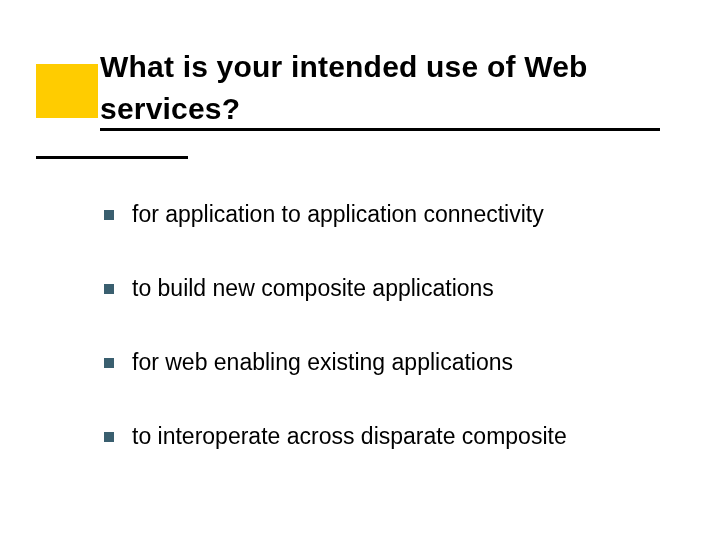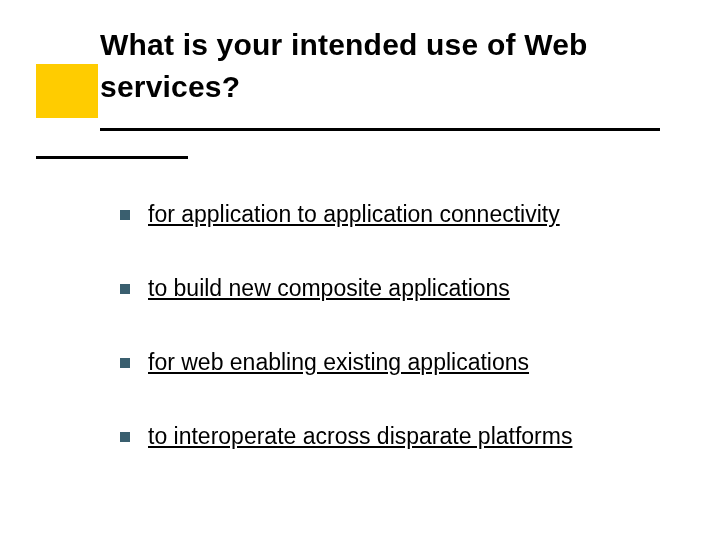--- a/index.html
+++ b/index.html
@@ -21,21 +21,21 @@
     position: absolute;
     left: 36px;
     top: 64px;
     width: 62px;
     height: 54px;
     background: #ffcc00;
   }
   .title {
     position: absolute;
     left: 100px;
-    top: 24px;
+    top: 46px;
     width: 560px;
     font-size: 30px;
     font-weight: bold;
     line-height: 1.4;
     letter-spacing: 0.2px;
   }
   .underline-long {
     position: absolute;
     left: 100px;
     top: 128px;
@@ -46,24 +46,23 @@
   .underline-short {
     position: absolute;
     left: 36px;
     top: 156px;
     width: 152px;
     height: 3px;
     background: #000000;
   }
   .content {
     position: absolute;
-    left: 120px;
+    left: 104px;
     top: 200px;
     width: 540px;
-    text-decoration: underline;
   }
   .item {
     display: flex;
     align-items: flex-start;
     margin-bottom: 44px;
     font-size: 23px;
     line-height: 1.3;
   }
   .bullet {
     width: 10px;
@@ -94,16 +93,16 @@
     <div class="item">
       <div class="bullet"></div>
       <div class="item-text">to build new composite applications</div>
     </div>
     <div class="item">
       <div class="bullet"></div>
       <div class="item-text">for web enabling existing applications</div>
     </div>
     <div class="item">
       <div class="bullet"></div>
-      <div class="item-text">to interoperate across disparate platforms</div>
+      <div class="item-text">to interoperate across disparate composite</div>
     </div>
   </div>
 </div>
 
 </body></html>

